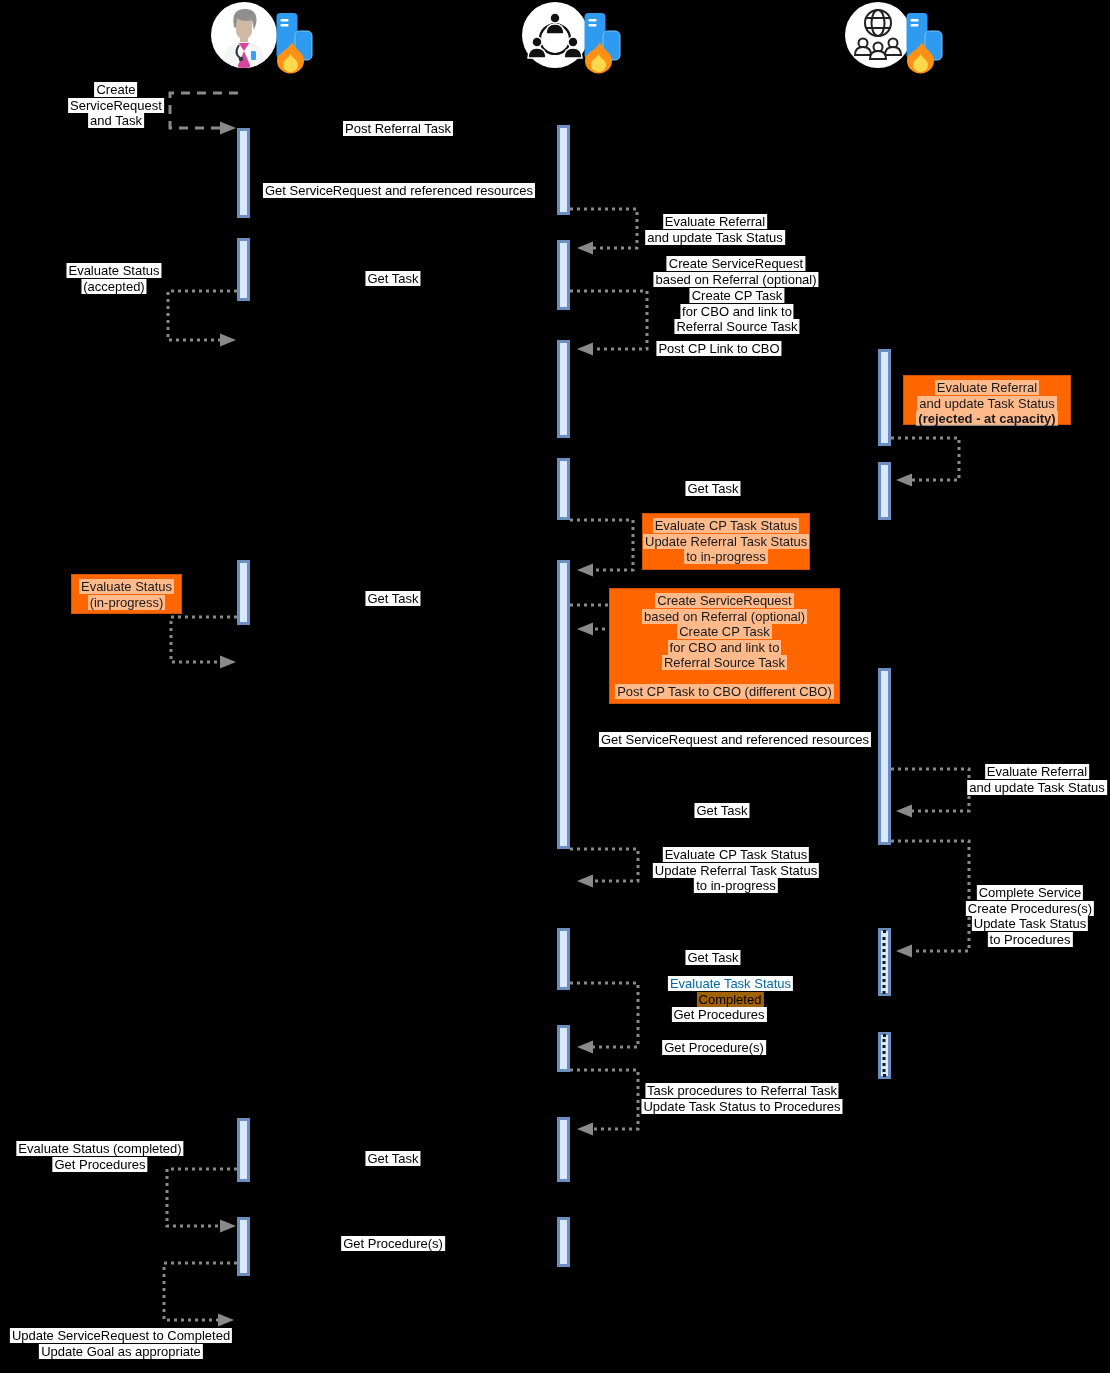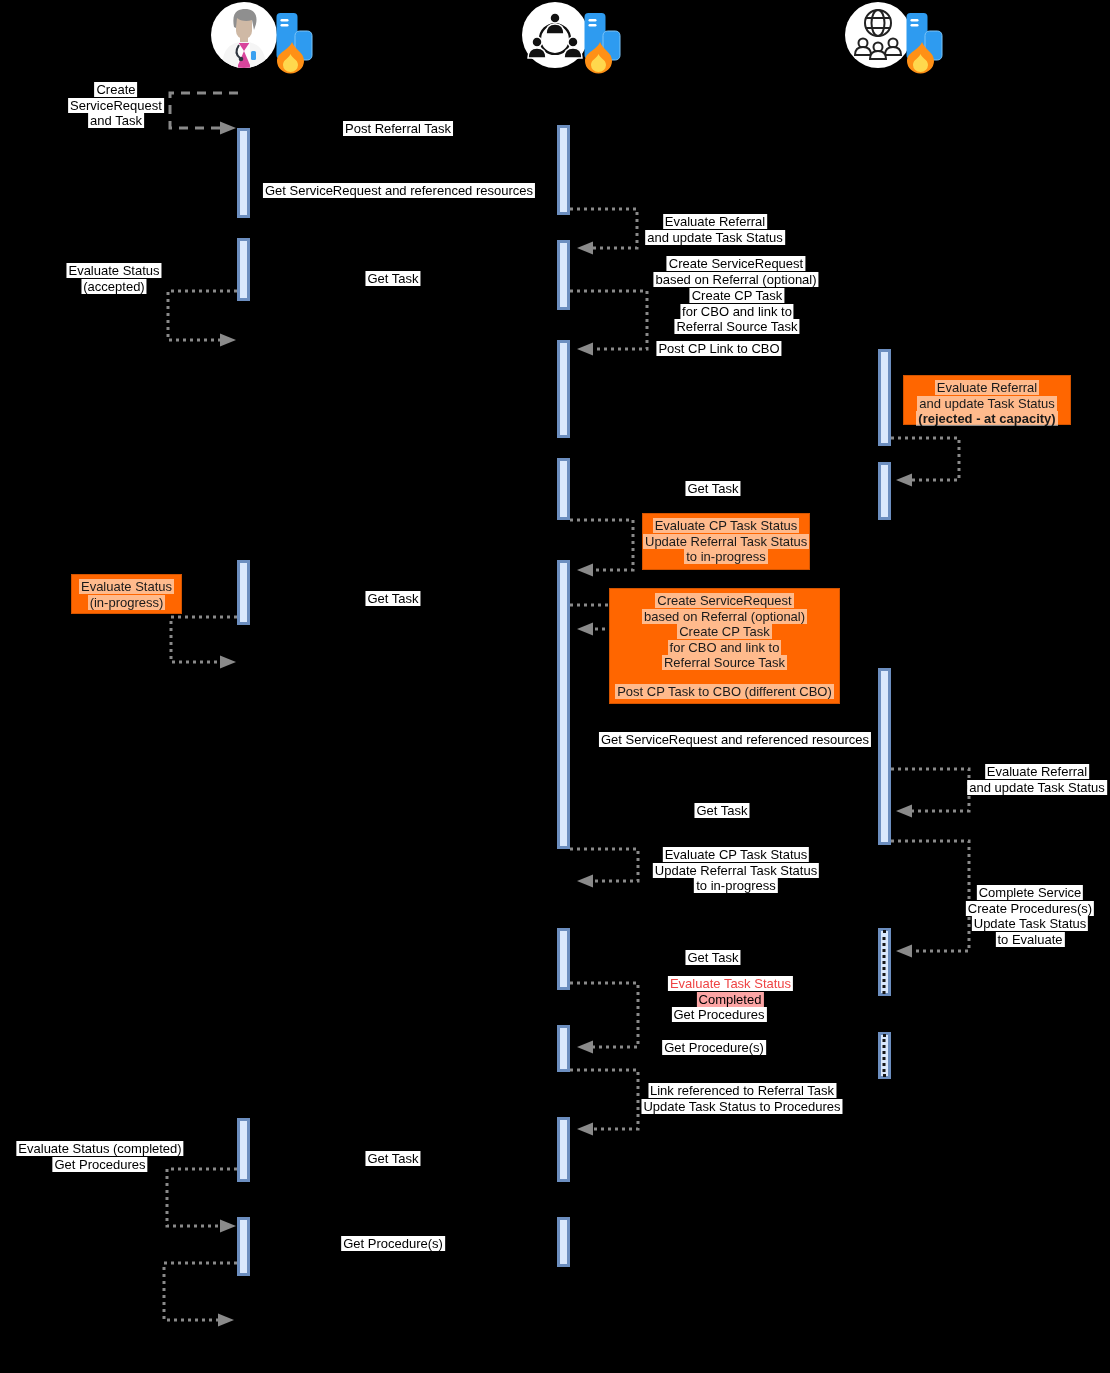--- a/index.html
+++ b/index.html
@@ -160,46 +160,50 @@
     </div>
     <div class="label" style="left: 736px; top: 847px;">
       <div class="ln"><span style="background: rgb(255, 255, 255); color: rgb(0, 0, 0);">Evaluate CP Task Status</span></div>
       <div class="ln"><span style="background: rgb(255, 255, 255); color: rgb(0, 0, 0);">Update Referral Task Status</span></div>
       <div class="ln"><span style="background: rgb(255, 255, 255); color: rgb(0, 0, 0);">to in-progress</span></div>
     </div>
     <div class="label" style="left: 1030px; top: 885px;">
       <div class="ln"><span style="background: rgb(255, 255, 255); color: rgb(0, 0, 0);">Complete Service</span></div>
       <div class="ln"><span style="background: rgb(255, 255, 255); color: rgb(0, 0, 0);">Create Procedures(s)</span></div>
       <div class="ln"><span style="background: rgb(255, 255, 255); color: rgb(0, 0, 0);">Update Task Status</span></div>
-      <div class="ln"><span style="background: rgb(255, 255, 255); color: rgb(0, 0, 0);">to Evaluate</span></div>
+      <div class="ln"><span style="background: rgb(255, 255, 255); color: rgb(0, 0, 0);">to Procedures</span></div>
     </div>
     <div class="label" style="left: 713px; top: 950px;">
       <div class="ln"><span style="background: rgb(255, 255, 255); color: rgb(0, 0, 0);">Get Task</span></div>
     </div>
     <div class="label" style="left: 719px; top: 976px;">
-      <div class="ln"><span style="background: rgb(255, 255, 255); color: #ef4444; margin-left: 23px;">Evaluate Task Status</span></div>
-      <div class="ln"><span style="background: #fca5a5; color: rgb(0, 0, 0); margin-left: 22px;">Completed</span></div>
+      <div class="ln"><span style="background: rgb(255, 255, 255); color: #0369a1; margin-left: 23px;">Evaluate Task Status</span></div>
+      <div class="ln"><span style="background: #a16207; color: rgb(0, 0, 0); margin-left: 22px;">Completed</span></div>
       <div class="ln"><span style="background: rgb(255, 255, 255); color: rgb(0, 0, 0);">Get Procedures</span></div>
     </div>
     <div class="label" style="left: 714px; top: 1040px;">
       <div class="ln"><span style="background: rgb(255, 255, 255); color: rgb(0, 0, 0);">Get Procedure(s)</span></div>
     </div>
     <div class="label" style="left: 742px; top: 1083px;">
-      <div class="ln"><span style="background: rgb(255, 255, 255); color: rgb(0, 0, 0);">Link referenced to Referral Task</span></div>
+      <div class="ln"><span style="background: rgb(255, 255, 255); color: rgb(0, 0, 0);">Task procedures to Referral Task</span></div>
       <div class="ln"><span style="background: rgb(255, 255, 255); color: rgb(0, 0, 0);">Update Task Status to Procedures</span></div>
     </div>
     <div class="label" style="left: 100px; top: 1141px;">
       <div class="ln"><span style="background: rgb(255, 255, 255); color: rgb(0, 0, 0);">Evaluate Status (completed)</span></div>
       <div class="ln"><span style="background: rgb(255, 255, 255); color: rgb(0, 0, 0);">Get Procedures</span></div>
     </div>
     <div class="label" style="left: 393px; top: 1151px;">
       <div class="ln"><span style="background: rgb(255, 255, 255); color: rgb(0, 0, 0);">Get Task</span></div>
     </div>
     <div class="label" style="left: 393px; top: 1236px;">
       <div class="ln"><span style="background: rgb(255, 255, 255); color: rgb(0, 0, 0);">Get Procedure(s)</span></div>
+    </div>
+    <div class="label" style="left: 121px; top: 1328px;">
+      <div class="ln"><span style="background: rgb(255, 255, 255); color: rgb(0, 0, 0);">Update ServiceRequest to Completed</span></div>
+      <div class="ln"><span style="background: rgb(255, 255, 255); color: rgb(0, 0, 0);">Update Goal as appropriate</span></div>
     </div>
     <div class="obox" style="left: 903px; top: 375px; width: 168px; height: 50px; background: rgb(255, 102, 0); border: 1.5px solid rgb(211, 84, 0);">
       <div><span style="background: rgba(255, 255, 255, 0.55);">Evaluate Referral</span></div>
       <div><span style="background: rgba(255, 255, 255, 0.55);">and update Task Status</span></div>
       <div><span style="background: rgba(255, 255, 255, 0.55); font-weight: bold;">(rejected - at capacity)</span></div>
     </div>
     <div class="obox" style="left: 642px; top: 513px; width: 168px; height: 57px; background: rgb(255, 102, 0); border: 1.5px solid rgb(211, 84, 0);">
       <div><span style="background: rgba(255, 255, 255, 0.55);">Evaluate CP Task Status</span></div>
       <div><span style="background: rgba(255, 255, 255, 0.55);">Update Referral Task Status</span></div>
       <div><span style="background: rgba(255, 255, 255, 0.55);">to in-progress</span></div>

